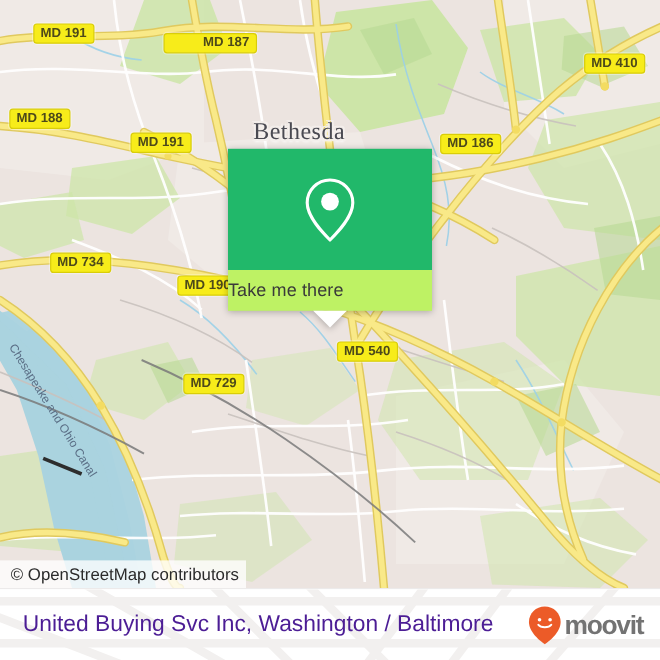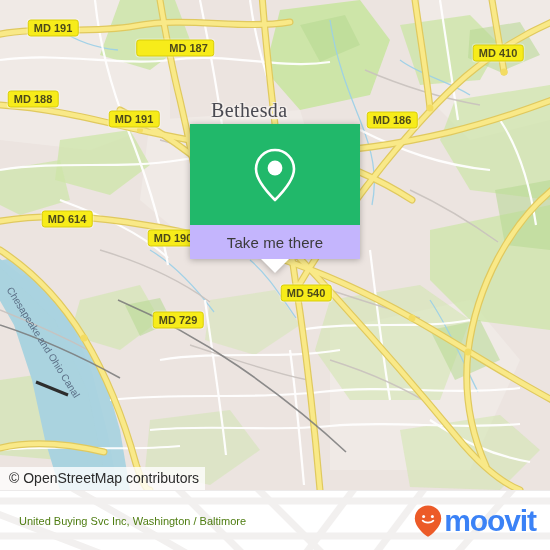--- a/index.html
+++ b/index.html
@@ -94,24 +94,23 @@
   }
   #popup-image {
     height: 101px;
     background: #21b86a;
     display: flex;
     align-items: center;
     justify-content: center;
   }
   #popup-action {
     height: 34px;
-    background: #c4b5fd;
+    background: #bef264;
     display: flex;
     align-items: center;
-    justify-content: center;
   }
   #popup-action-label {
     font-family: "Liberation Sans", sans-serif;
     font-size: 15px;
     color: #3a3a3a;
     letter-spacing: 0.1px;
   }
   #popup-tail {
     position: absolute;
     left: 50%;
@@ -141,38 +140,38 @@
     position: absolute;
     left: 0; top: 0;
     width: 550px; height: 60px;
     opacity: 1;
     pointer-events: none;
   }
   #footer-title {
     position: relative;
     margin-left: 19px;
     font-family: "Liberation Sans", sans-serif;
-    font-size: 11px;
-    color: #4d7c0f;
+    font-size: 19px;
+    color: #4c1d95;
     white-space: nowrap;
     z-index: 2;
   }
   #brand {
     position: relative;
     margin-right: 14px;
     display: flex;
     align-items: center;
     z-index: 2;
   }
   #brand-wordmark {
     font-family: "Liberation Sans", sans-serif;
-    font-size: 30px;
+    font-size: 22px;
     font-weight: bold;
     letter-spacing: -1.1px;
-    color: #3b82f6;
+    color: #737373;
     margin-left: 1px;
   }
 </style>
 </head>
 <body>
 
 <div id="screen">
 
   <div id="map">
     <svg width="550" height="490" viewBox="0 0 550 490">
@@ -314,26 +313,26 @@
           <circle cx="140" cy="130" r="3"></circle>
         </g>
       </g>
     </svg>
 
     <div class="city-label" style="left:211px; top:99px;">Bethesda</div>
 
     <div class="canal-label" style="left:14px; top:285px; transform: rotate(58deg);">Chesapeake and Ohio Canal</div>
 
     <div class="shield" style="left:53px;  top:28px;">MD 191</div>
-    <div class="shield" style="left:175px; top:48px;padding-left:32px;">MD 187</div>
-    <div class="shield" style="left:498px; top:53px;">MD 410</div>
+    <div class="shield" style="left:175px; top:36px;padding-left:32px;">MD 187</div>
+    <div class="shield" style="left:512px; top:53px;">MD 410</div>
     <div class="shield" style="left:33px;  top:99px;text-align:right;">MD 188</div>
     <div class="shield" style="left:392px; top:96px;margin-top:24px;">MD 186</div>
     <div class="shield" style="left:134px; top:119px;">MD 191</div>
-    <div class="shield" style="left:67px;  top:219px;">MD 614</div>
+    <div class="shield" style="left:67px;  top:219px;">MD 734</div>
     <div class="shield" style="left:173px; top:238px;">MD 190</div>
     <div class="shield" style="left:306px; top:293px;">MD 540</div>
     <div class="shield" style="left:178px; top:320px;">MD 729</div>
 
     <div id="popup">
       <div id="popup-image">
         <svg width="52" height="58" viewBox="0 0 52 58">
           <path d="M26 4 C15.5 4 7 12.5 7 23 C7 35 20 48 26 54 C32 48 45 35 45 23 C45 12.5 36.5 4 26 4 Z" fill="none" stroke="#ffffff" stroke-width="2.6" stroke-linejoin="round"></path>
           <circle cx="26" cy="22" r="7.4" fill="#ffffff"></circle>
         </svg>

